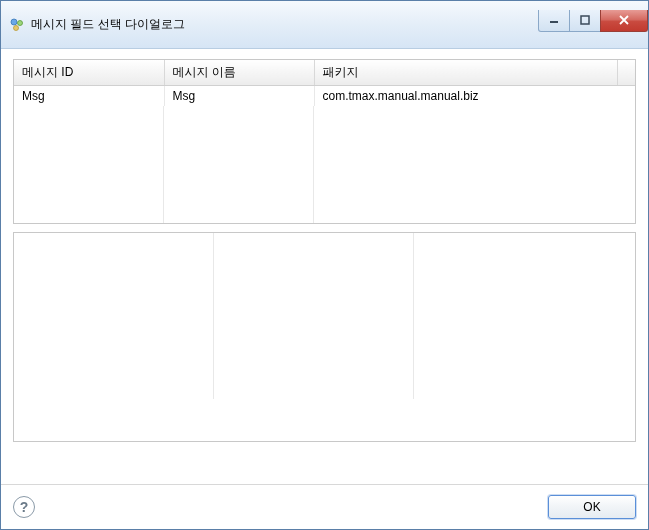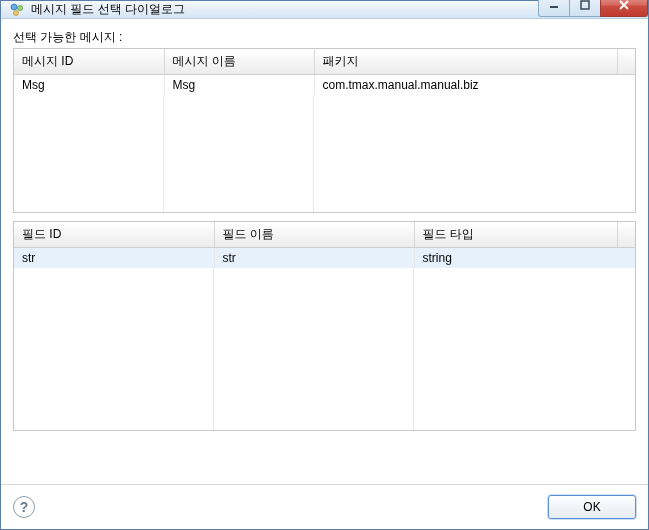--- a/index.html
+++ b/index.html
@@ -13,21 +13,21 @@
     }
     .window {
       width: 649px;
       height: 530px;
       border: 1px solid #5a7fa8;
       background: #fff;
       display: flex;
       flex-direction: column;
     }
     .titlebar {
-      height: 18px;
+      height: 48px;
       background: linear-gradient(to bottom, #f5f9fd 0%, #e4eef8 50%, #d6e5f5 100%);
       border-bottom: 1px solid #b8cde2;
       display: flex;
       align-items: center;
       padding: 0 0 0 8px;
       position: relative;
       justify-content: center;
     }
     .title-icon {
       width: 16px;
@@ -194,21 +194,20 @@
       <div class="win-btn close">
         <svg width="12" height="10" viewBox="0 0 12 10">
             <path d="M2 1 L10 9 M10 1 L2 9" stroke="#fff" stroke-width="1.8"></path>
           </svg>
       </div>
     </div>
   </div>
 
   <div class="content">
     <div>
-      <div class="section-label">선택 가능한 메시지 :</div>
       <div class="table-wrap top">
         <table>
           <colgroup>
             <col style="width:150px">
             <col style="width:150px">
             <col>
             <col style="width:18px">
           </colgroup>
           <thead>
             <tr>
@@ -229,43 +228,20 @@
         <div class="table-body-filler">
           <div class="filler-col" style="width:150px"></div>
           <div class="filler-col" style="width:150px"></div>
           <div class="filler-col" style="flex:1;border-right:none"></div>
         </div>
       </div>
     </div>
 
     <div>
       <div class="table-wrap bottom">
-        <table>
-          <colgroup>
-            <col style="width:200px">
-            <col style="width:200px">
-            <col>
-            <col style="width:18px">
-          </colgroup>
-          <thead>
-            <tr>
-              <th>필드 ID</th>
-              <th>필드 이름</th>
-              <th>필드 타입</th>
-              <th class="spacer"></th>
-            </tr>
-          </thead>
-          <tbody>
-            <tr class="selected">
-              <td>str</td>
-              <td>str</td>
-              <td colspan="2">string</td>
-            </tr>
-          </tbody>
-        </table>
         <div class="table-body-filler">
           <div class="filler-col" style="width:200px"></div>
           <div class="filler-col" style="width:200px"></div>
           <div class="filler-col" style="flex:1;border-right:none"></div>
         </div>
       </div>
     </div>
   </div>
 
   <div class="footer">

